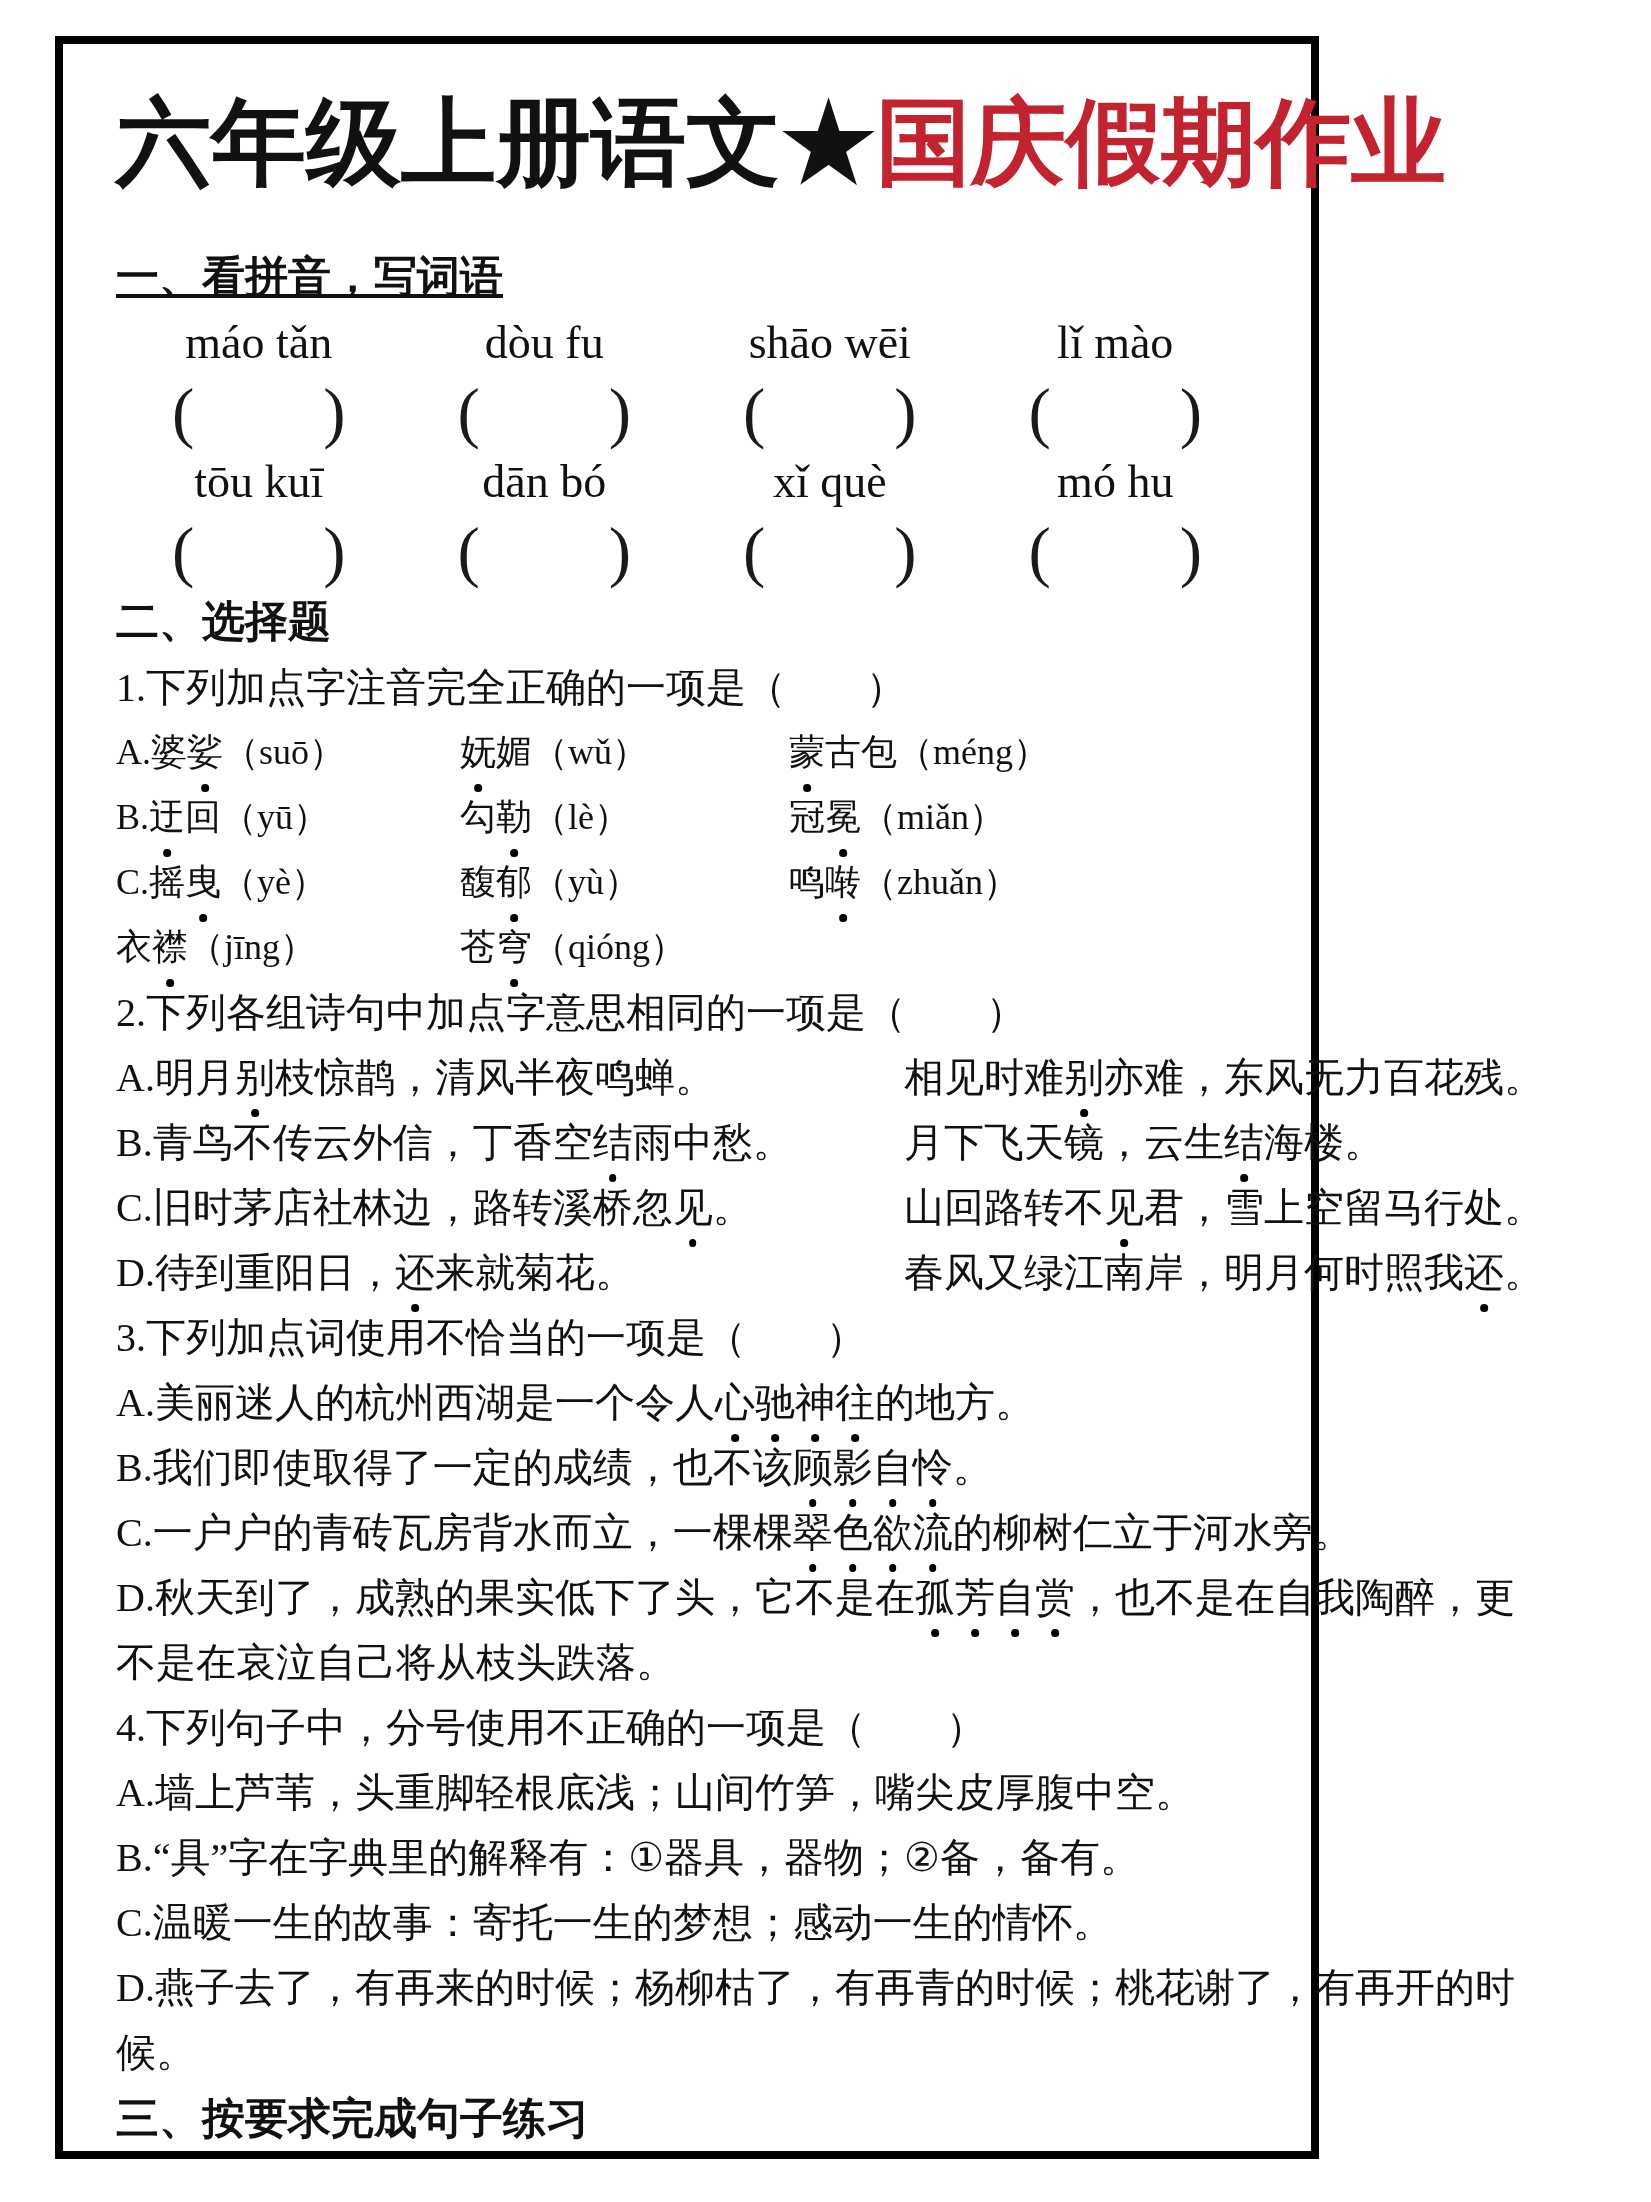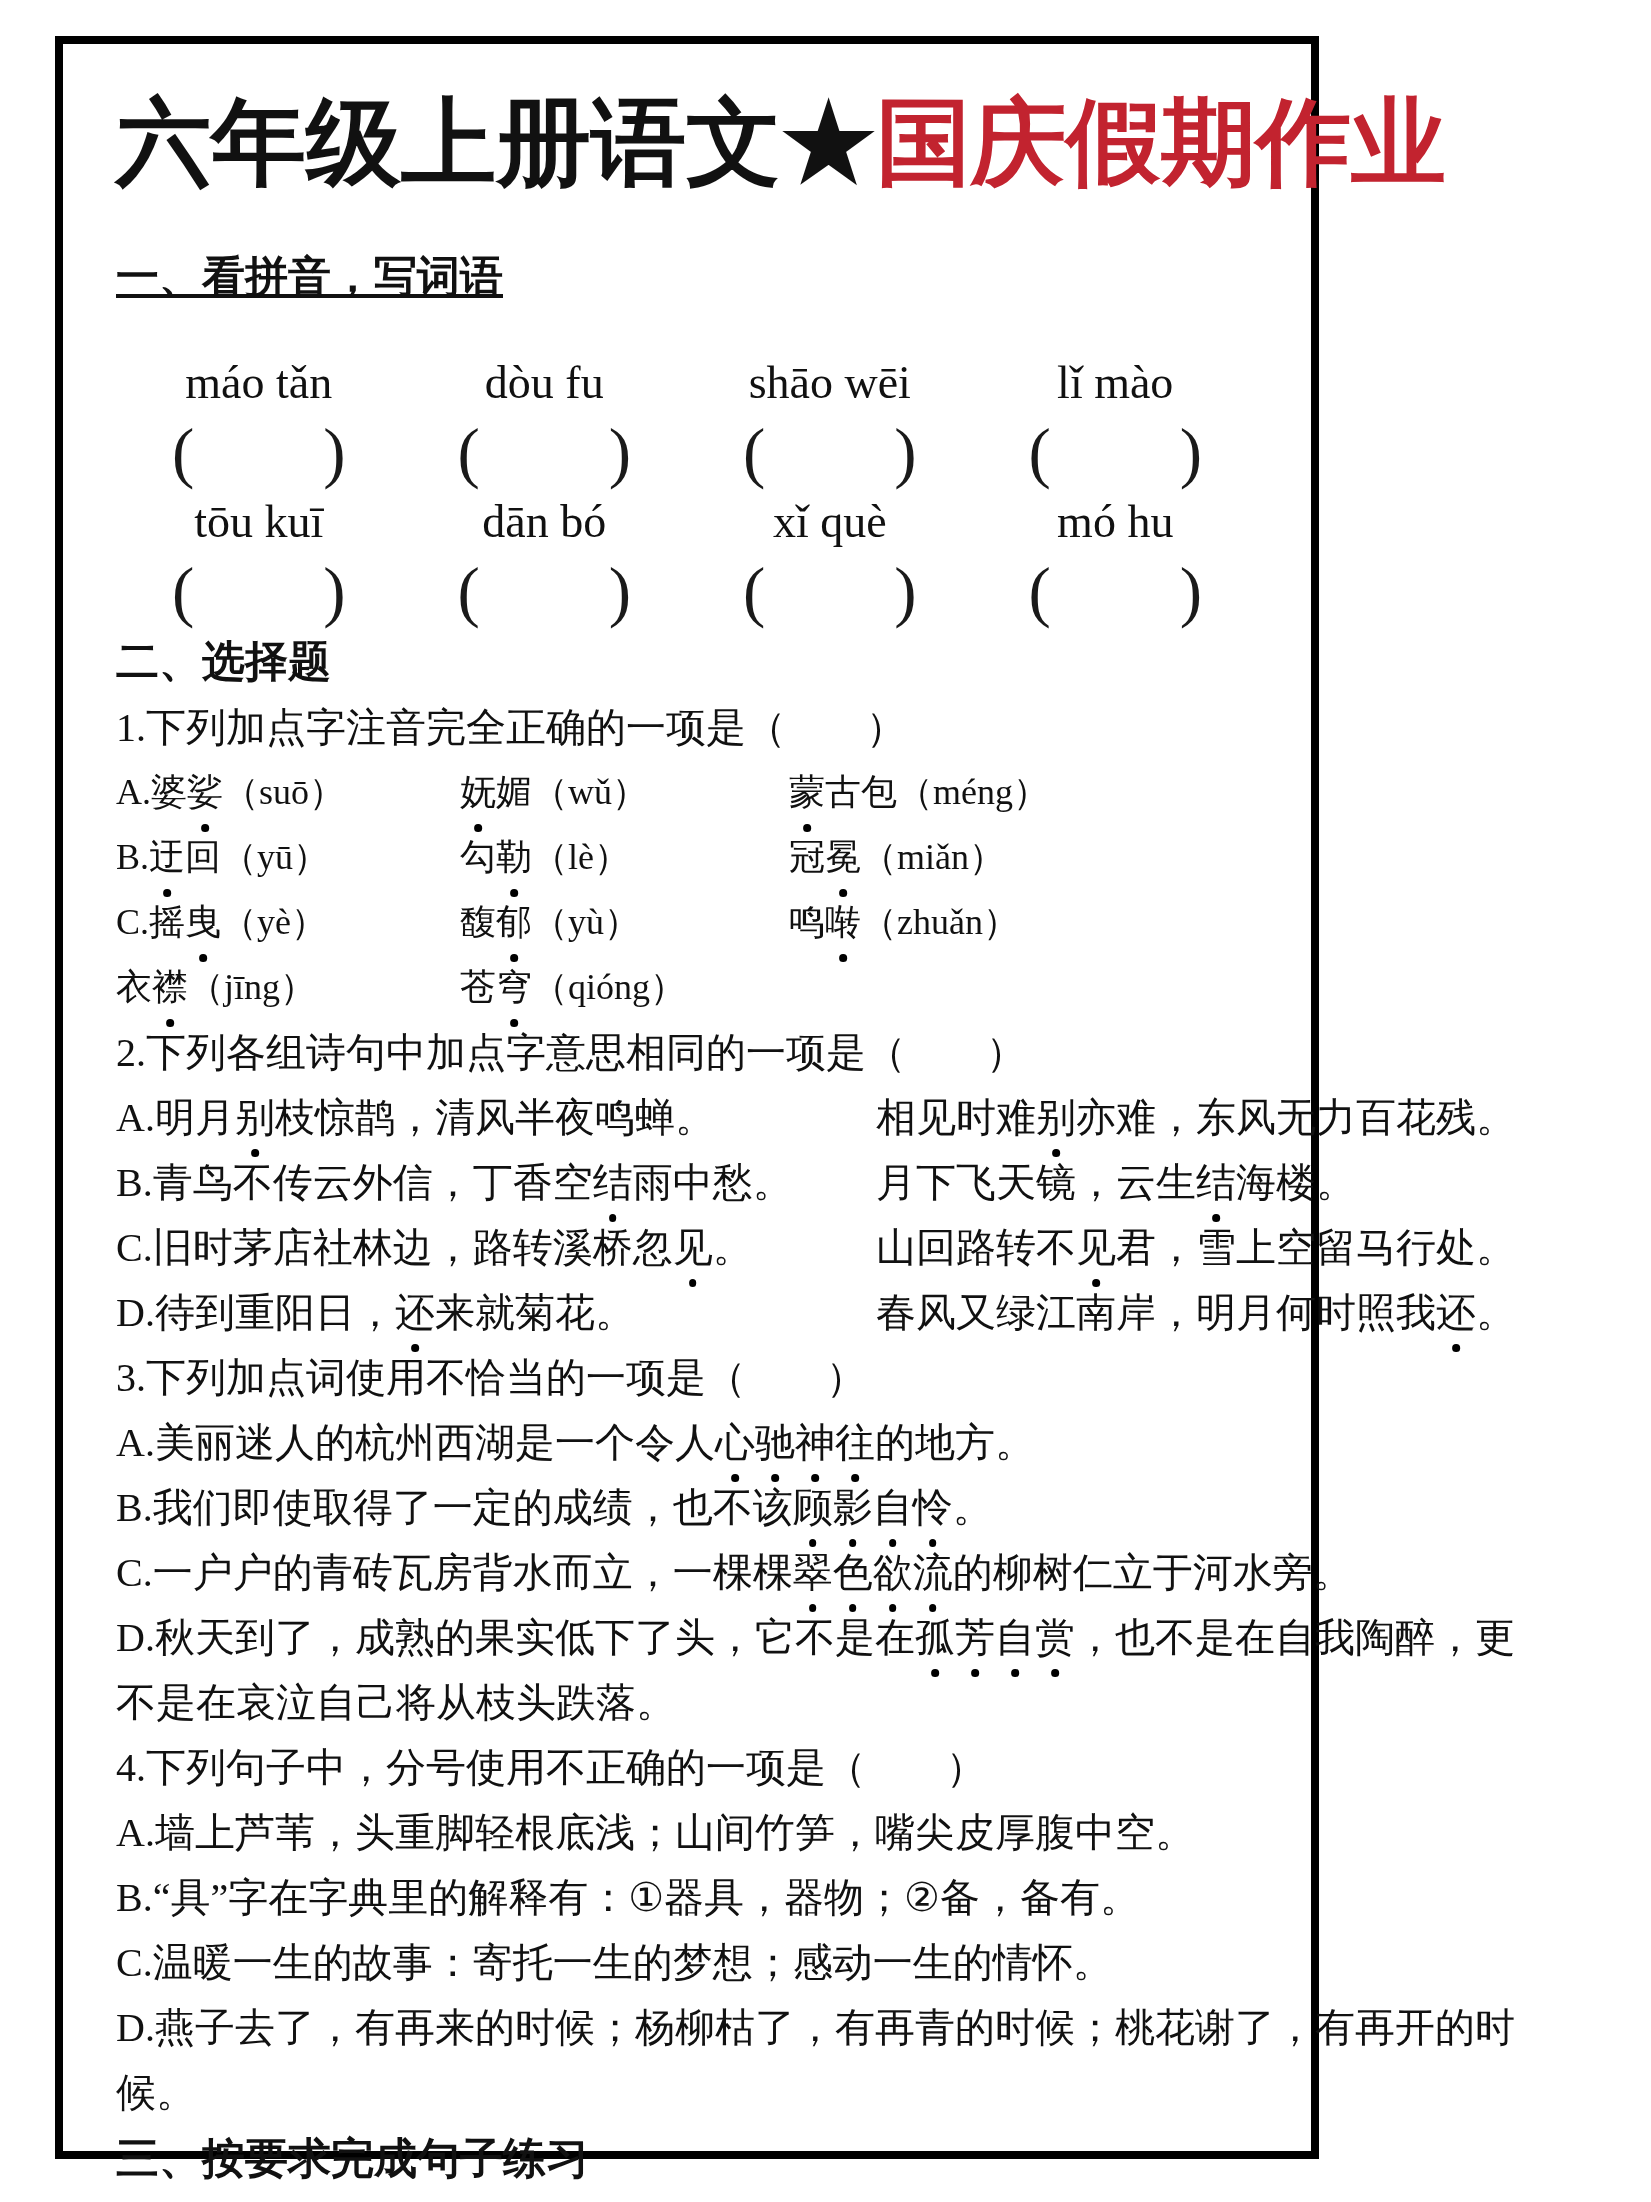--- a/index.html
+++ b/index.html
@@ -31,21 +31,21 @@
   .title .t-red{ color:#C2232F; }
   .sec-head{
     font-size:43px;
     font-weight:bold;
     line-height:67px;
     margin-top:36px;
   }
   .sec-head.first{ margin-top:36px;text-decoration:underline; }
   .sec-head.mid{ margin-top:0; }
   
-  .py-grid{ width:100%;margin-top:40px; }
+  .py-grid{ width:100%; }
   .py-row{
     display:grid;
     grid-template-columns:repeat(4,1fr);
     font-size:46px;
     line-height:65px;
     text-align:center;
   }
   .paren-row{
     display:grid;
     grid-template-columns:repeat(4,1fr);
@@ -74,20 +74,21 @@
     font-size:36px;
     line-height:65px;
     white-space:nowrap;
   }
   .q2row{
     display:grid;
     grid-template-columns:760px 1fr;
     font-size:40px;
     line-height:65px;
     white-space:nowrap;
+    gap:28px;
   }
   .ch{ position:relative; display:inline-block; }
   .ch.dotted::after{
     content:"";
     position:absolute;
     left:50%;
     transform:translateX(-50%);
     bottom:-6.9px;
     width:7.7px;height:7.7px;
     border-radius:50%;

